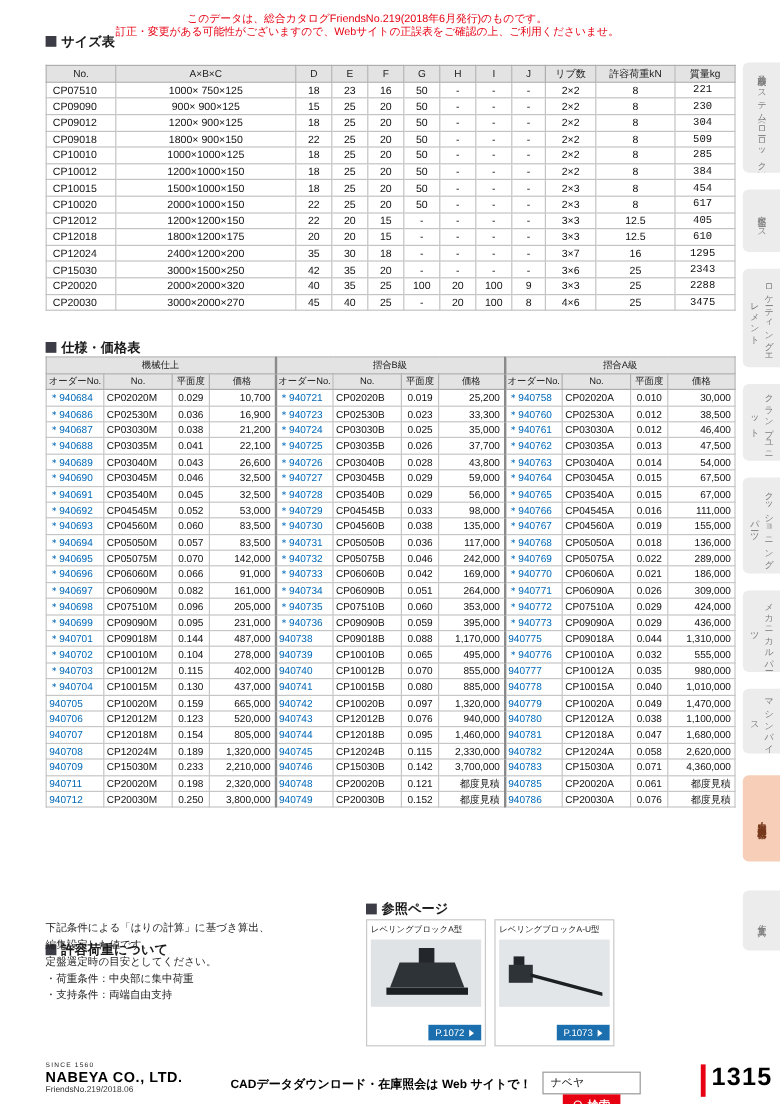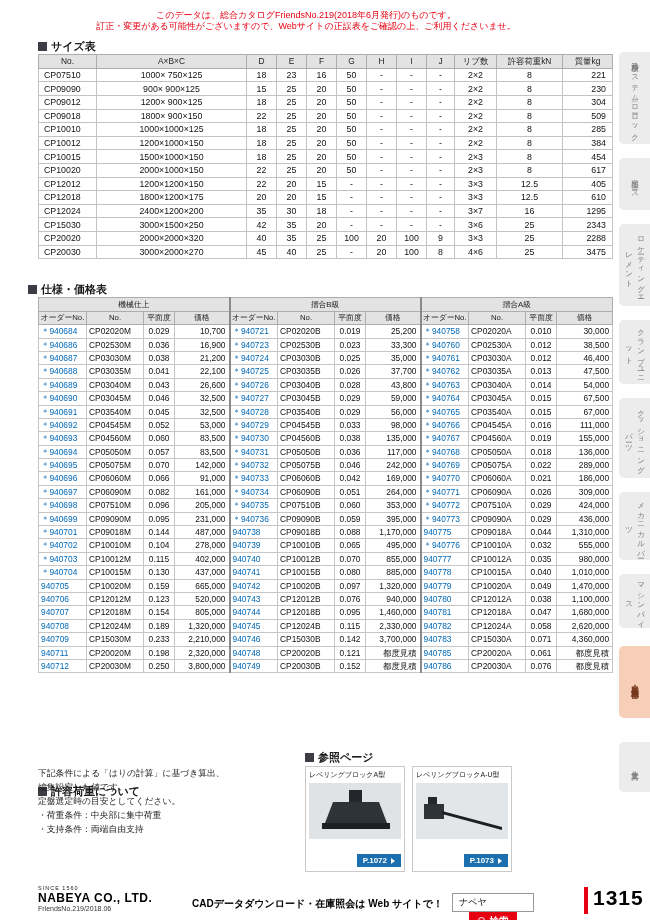--- a/index.html
+++ b/index.html
@@ -21,21 +21,21 @@
 
   
   table { border-collapse:collapse; table-layout:fixed;padding-left:32px; }
   th,td { overflow:hidden; white-space:nowrap; }
 
   .size-table { position:absolute; left:38px; top:54px; width:574px; font-size:8.8px; }
   .size-table th { background:#e3e3e3; font-weight:normal; border:1px solid #adadad;
                    font-size:8.4px; height:13.8px; padding:0 1px; color:#222; }
   .size-table td { border:1px solid #c3c3c3; height:13.6px; padding:0 2px; text-align:center; }
   .size-table td:first-child { text-align:left; padding-left:5px; }
-  .size-table td:nth-child(12) { text-align:right; padding-right:6px; }
+  .size-table td:nth-child(12) { padding-right:6px;font-family:Liberation Mono, monospace; }
 
   .stock-note { position:absolute; top:298px; right:38px; font-size:8px; color:#222; }
 
   .price-table { position:absolute; left:38px; top:297px; width:574px; font-size:8.4px; }
   .price-table th { background:#e3e3e3; font-weight:normal; border:1px solid #adadad;
                     font-size:7.8px; height:13.6px; padding:0 1px; color:#222; }
   .price-table td { border:1px solid #c6c6c6; height:13.4px; padding:0 3px; line-height:1; }
   .price-table td:nth-child(4n+1) { color:#0068b7; text-align:left; padding-left:2px; }
   .price-table td:nth-child(4n+2) { text-align:left; padding-left:2px; }
   .price-table td:nth-child(4n+3) { text-align:center; padding:0 1px; }
@@ -49,21 +49,21 @@
   .load-note { position:absolute; left:38px; top:766px; width:260px;
                font-size:8.8px; line-height:14px; color:#222; }
 
   
   .ref-card { position:absolute; top:766px; width:100px; height:106px;
               border:1px solid #c9c9c9; background:#fff; }
   .ref-label { font-size:7px; padding:3px 3px 1px 3px; color:#222; }
   .ref-photo { margin:2px auto 0 auto; width:92px; height:56px; background:#e8eaec; }
   .ref-photo svg { display:block; }
   .ref-page { position:absolute; right:3px; bottom:4px; background:#1c6fae; color:#fff;
-              font-size:8px; font-weight:bold; padding:2px 6px; display:flex;
+              font-size:8px; font-weight:normal; padding:2px 6px; display:flex;
               align-items:center; gap:4px; cursor:pointer;text-align:right; }
   .arrow { width:0; height:0; border-top:3px solid transparent; border-bottom:3px solid transparent;
            border-left:4px solid #fff; display:inline-block; }
 
   
   .sidebar { position:absolute; left:619px; top:0; width:31px; height:920px; }
   .tab { position:absolute; left:0; width:31px; background:#ececec;
          border-radius:5px 0 0 5px; display:flex; align-items:center; justify-content:center;
          writing-mode:vertical-rl; font-size:7.5px; letter-spacing:1px; line-height:12px;
          color:#7c7c7c; overflow:hidden; padding:3px 0; text-align:center; cursor:pointer; }
@@ -93,21 +93,21 @@
 </head>
 <body>
 
 <div class="page">
 
   <div class="notice">
     <div>このデータは、総合カタログFriendsNo.219(2018年6月発行)のものです。</div>
     <div>訂正・変更がある可能性がございますので、Webサイトの正誤表をご確認の上、ご利用くださいませ。</div>
   </div>
 
-  <div class="section-title" style="left:38px; top:39px;">
+  <div class="section-title" style="left:38px; top:27px;">
     <span class="bullet"></span>
     <span>サイズ表</span>
   </div>
 
   <table class="size-table">
     <colgroup>
       <col style="width:58px">
         <col style="width:150px">
         <col style="width:30px">
         <col style="width:30px">
@@ -329,21 +329,21 @@
           <td>20</td>
           <td>100</td>
           <td>8</td>
           <td>4×6</td>
           <td>25</td>
           <td>3475</td>
         </tr>
       </tbody>
   </table>
 
-  <div class="section-title" style="left:28px; top:282px;">
+  <div class="section-title" style="left:38px; top:282px;">
     <span class="bullet"></span>
     <span>仕様・価格表</span>
   </div>
   <div class="stock-note">＊ 標準在庫品</div>
 
   <table class="price-table">
     <colgroup>
       <col style="width:48px">
         <col style="width:57px">
         <col style="width:31px">

